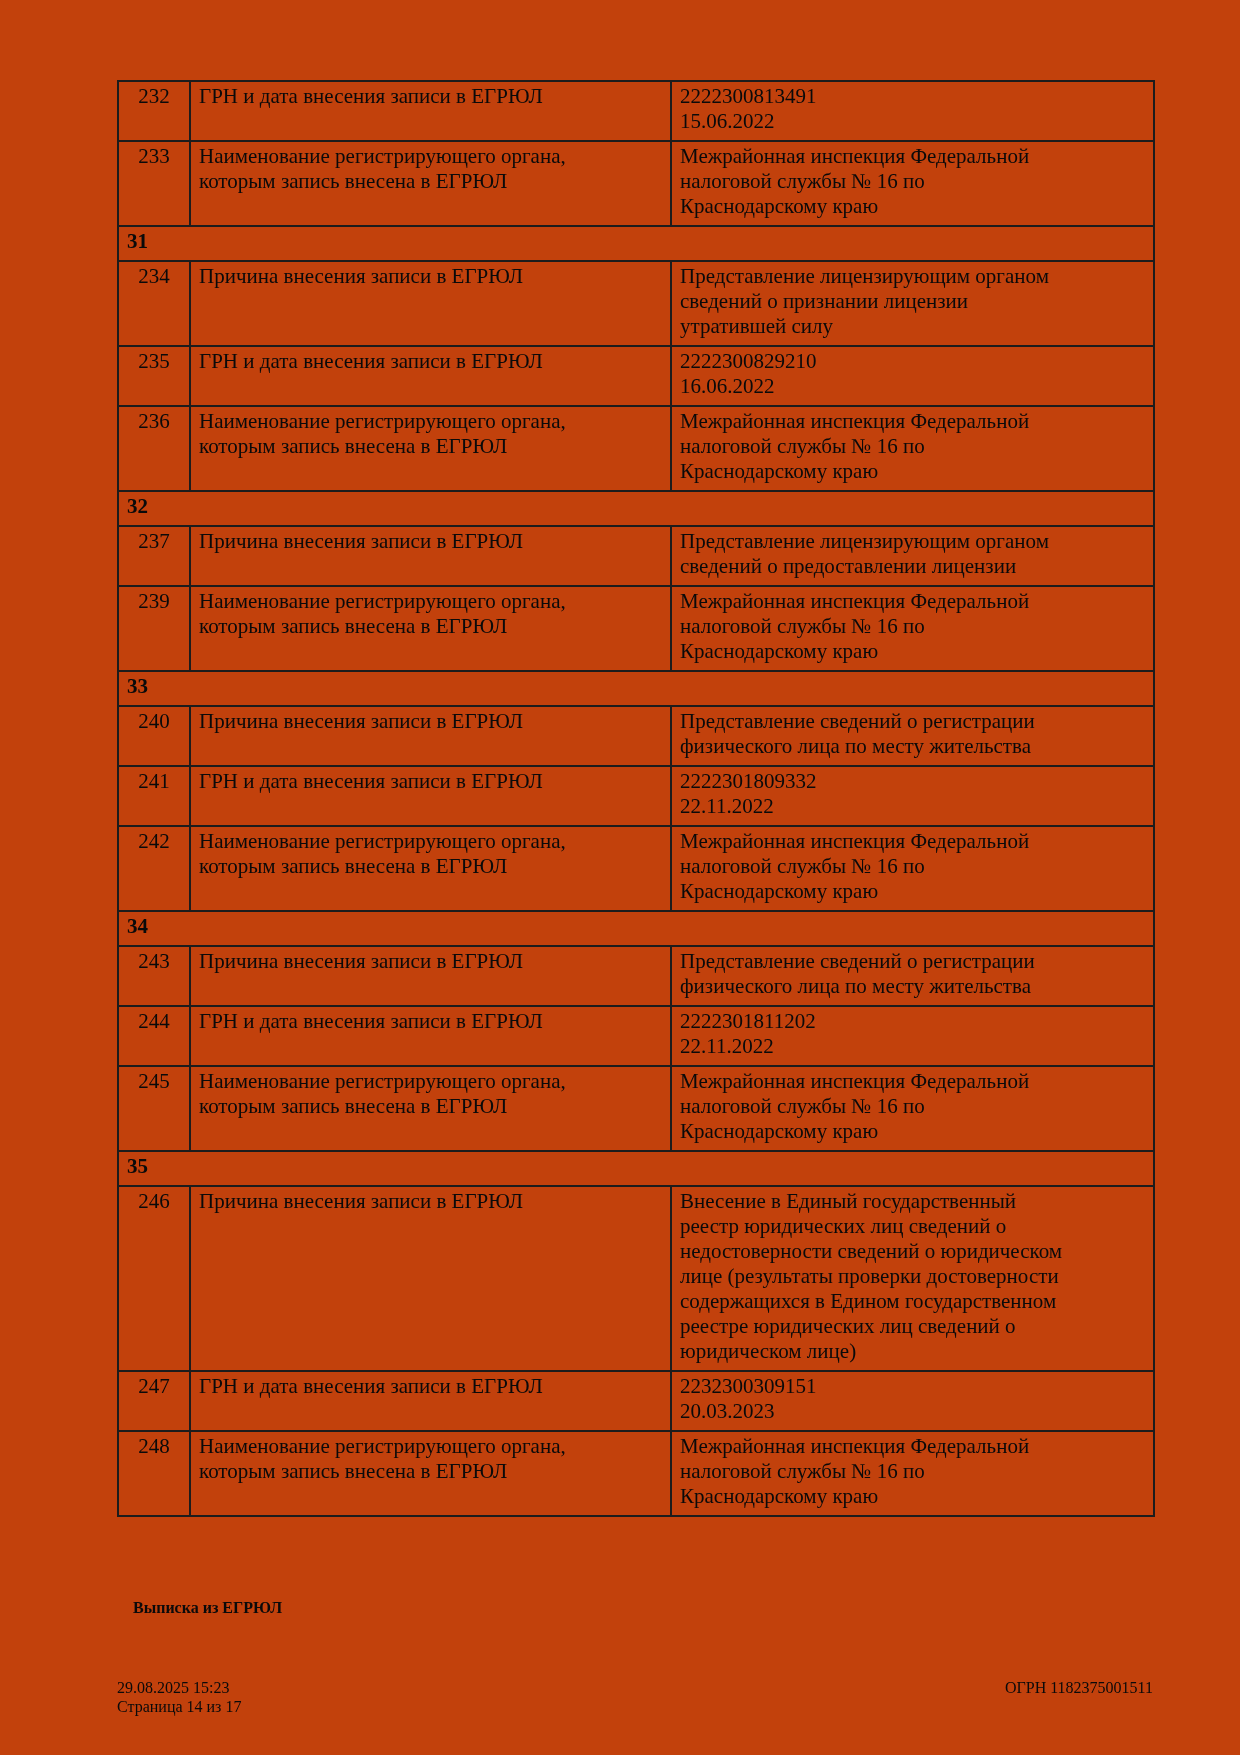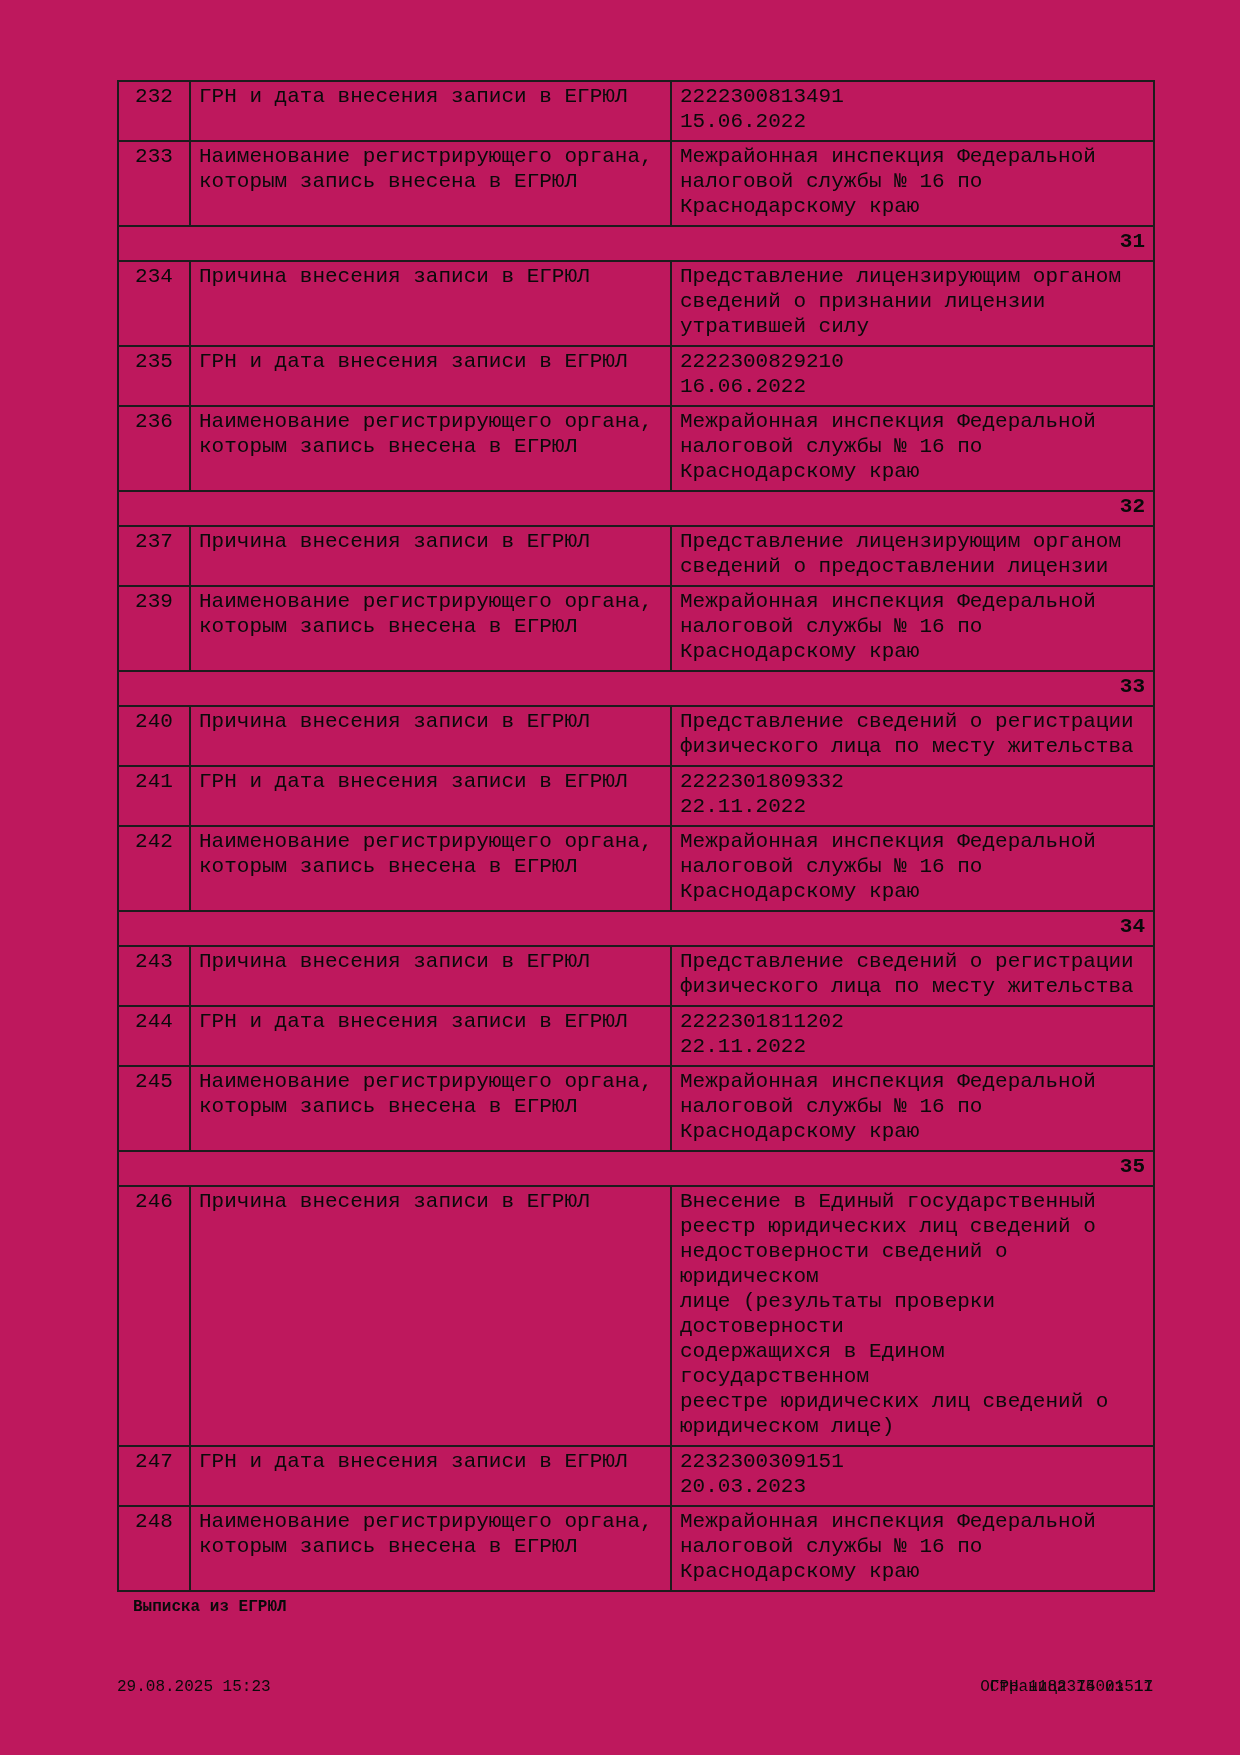--- a/index.html
+++ b/index.html
@@ -4,22 +4,22 @@
 <style>
   html, body {
     margin: 0;
     padding: 0;
     background: #f7f7f5;
   }
   .page {
     position: relative;
     width: 1240px;
     height: 1755px;
-    background: #be185d;
-    font-family: Liberation Mono, monospace;
+    background: #c2410c;
+    font-family: Liberation Serif, serif;
     color: #0a0a0a;
     overflow: hidden;
   }
   table.registry {
     position: absolute;
     left: 117px;
     top: 80px;
     width: 1036px;
     border-collapse: collapse;
     table-layout: fixed;
@@ -34,41 +34,42 @@
   td.c-num {
     text-align: center;
     padding-left: 2px;
     padding-right: 2px;
   }
   td.c-label, td.c-value {
     white-space: pre-line;
     border-radius: 22px;
   }
   td.c-section {
-    text-align: right;
+    text-align: left;
     font-weight: bold;
     padding: 3px 0 5px 0;
   }
   .footer {
     position: absolute;
     left: 117px;
     width: 1036px;
     font-size: 16px;
     line-height: 19px;
   }
   .footer-line1 {
     top: 1598px;
     font-weight: bold;
     margin-left: 16px;
   }
   .footer-line2 {
     top: 1678px;
     display: flex;
     justify-content: space-between;
     align-items: baseline;
+    flex-direction: column;
   }
   .footer-center {
     position: absolute;
     left: 0;
     right: 0;
     text-align: right;
   }
   .footer-line2 .slot {
     position: relative;
   }

